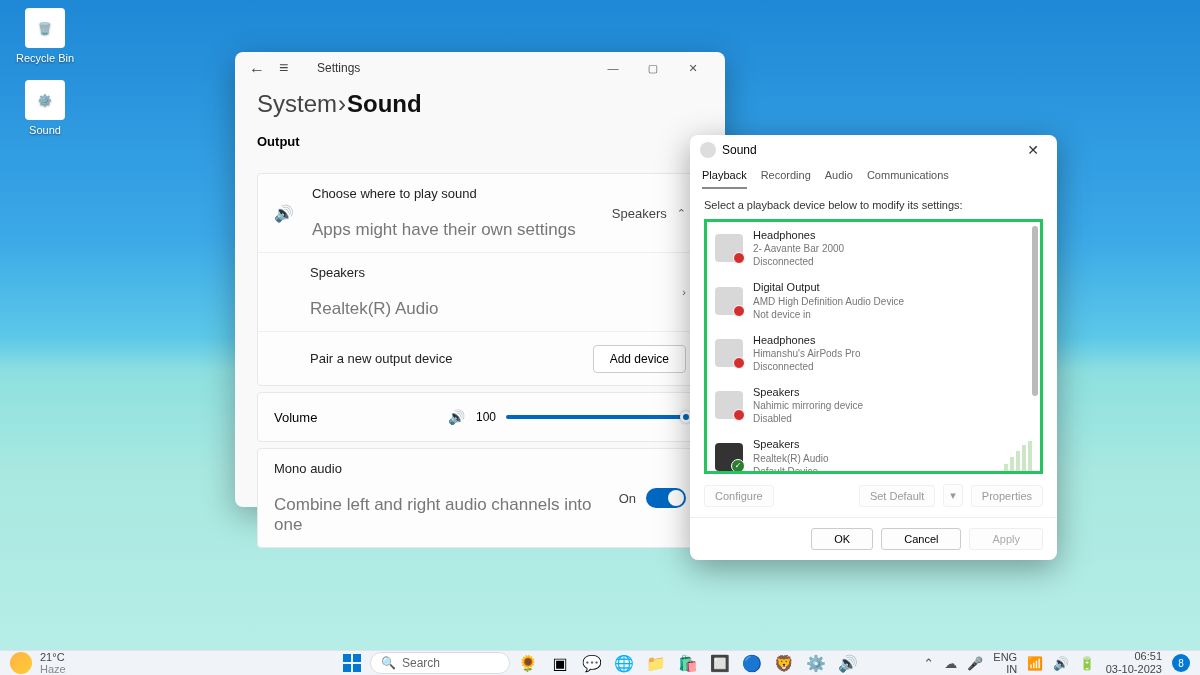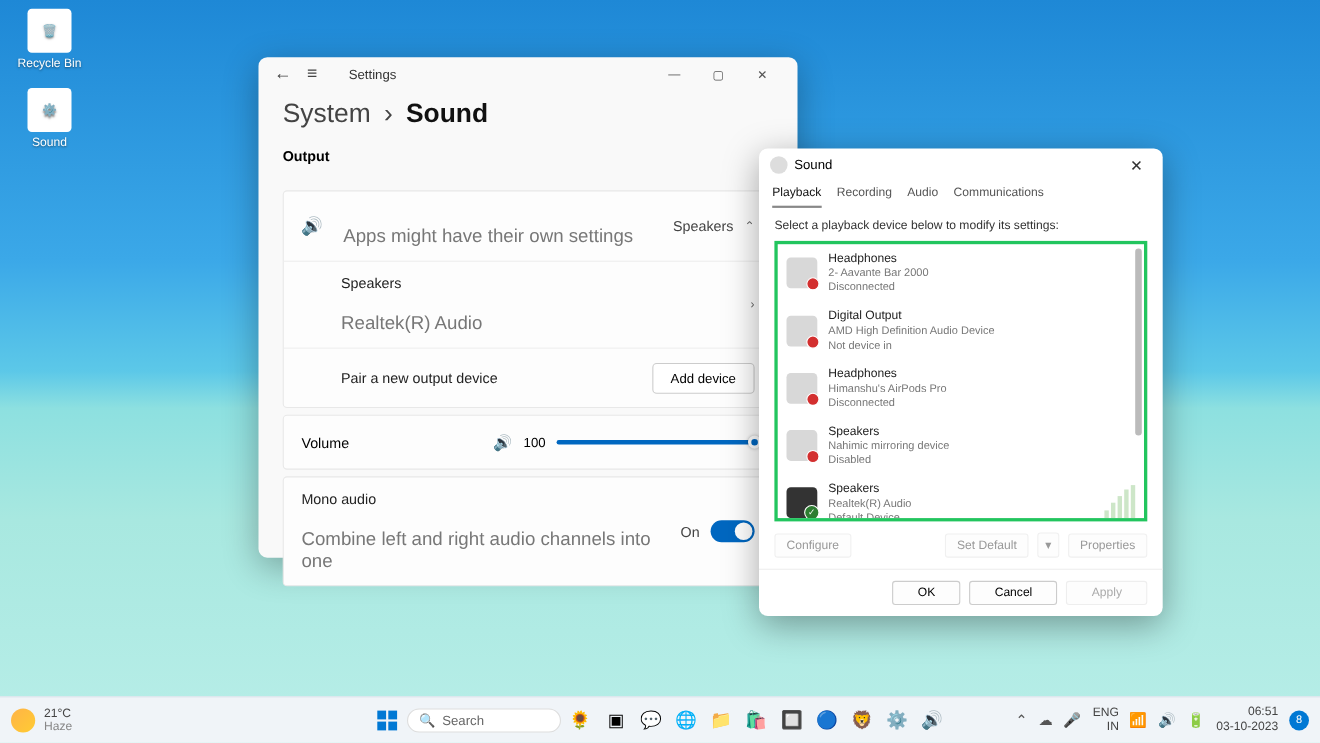--- a/index.html
+++ b/index.html
@@ -8,21 +8,21 @@
 .desktop-icon{position:absolute;width:70px;text-align:center;color:#fff;font-size:11px;text-shadow:0 1px 2px rgba(0,0,0,.5);cursor:default}
 .desktop-icon .icon-box{width:40px;height:40px;margin:0 auto 4px;background:#fff;border-radius:4px;display:flex;align-items:center;justify-content:center}
 .settings-window{position:absolute;left:235px;top:52px;width:490px;height:455px;background:#f9f9f9;border-radius:8px;box-shadow:0 8px 32px rgba(0,0,0,.3);display:flex;flex-direction:column}
 .win-titlebar{height:40px;display:flex;align-items:center;padding:0 12px}
 .win-titlebar .back{width:20px;text-align:center;font-size:16px;color:#444}
 .win-titlebar .menu{width:20px;margin-left:12px;font-size:16px;color:#444}
 .win-titlebar .app-title{margin-left:18px;font-size:12px;color:#333}
 .win-titlebar .spacer{flex:1}
 .win-btn{width:40px;height:32px;display:flex;align-items:center;justify-content:center;color:#555;font-size:11px}
 .settings-body{padding:0 22px 22px}
-.breadcrumb{display:flex;align-items:center;gap:12px;margin:6px 0 16px}
+.breadcrumb{display:flex;align-items:center;gap:1px;margin:6px 0 16px}
 .breadcrumb .bc-item{font-size:24px;color:#444}
 .breadcrumb .bc-current{font-weight:600;color:#111}
 .section-head{font-size:13px;font-weight:600;margin-bottom:24px}
 .card{background:#fdfdfd;border:1px solid #e8e8e8;border-radius:4px;margin-bottom:6px}
 .row{display:flex;align-items:center;padding:12px 16px;min-height:54px}
 .row+.row{border-top:1px solid #eee}
 .row .icon{width:24px;font-size:16px;color:#555;margin-right:14px}
 .row .text{flex:1}
 .row .title{font-size:13px;color:#222}
 .row .sub{font-size:17px;color:#777;margin-top:19px}
@@ -58,21 +58,21 @@
 .dev-status{color:#777;font-size:10px}
 .level-bars{margin-left:auto;width:28px;height:32px;display:flex;gap:2px;align-items:flex-end}
 .level-bars span{flex:1;background:#cde6c8}
 .scroll-thumb{position:absolute;right:2px;top:4px;width:6px;height:170px;background:#bbb;border-radius:3px}
 .btn-row{display:flex;padding:10px 14px;gap:8px;align-items:flex-end}
 .btn-row .sp{flex:1}
 .flat-btn{font-size:11px;color:#999;padding:4px 10px;background:#fdfdfd;border:1px solid #f0f0f0;border-radius:3px}
 .dialog-btns{display:flex;justify-content:flex-end;gap:8px;padding:10px 14px;border-top:1px solid #eee}
 .dlg-btn{font-size:11px;padding:4px 22px;border:1px solid #ccc;background:#fdfdfd;border-radius:3px}
 .dlg-btn.disabled{color:#aaa;border-color:#eee}
-.taskbar{position:absolute;bottom:0;left:0;right:0;height:42px;background:#f0f4f8;border-top:1px solid #dce4ec;display:flex;align-items:center;padding:4px 10px}
+.taskbar{position:absolute;bottom:0;left:0;right:0;height:25px;background:#f0f4f8;border-top:1px solid #dce4ec;display:flex;align-items:center;padding:4px 10px}
 .weather{display:flex;align-items:center;gap:8px;font-size:11px;color:#444}
 .weather .wicon{width:22px;height:22px;background:linear-gradient(135deg,#ffb347,#ffcc33);border-radius:50%}
 .tb-center{position:absolute;left:50%;transform:translateX(-50%);display:flex;align-items:center;gap:4px}
 .start{width:28px;height:28px;display:grid;grid-template-columns:1fr 1fr;gap:2px;padding:5px}
 .start span{background:#0078d4}
 .search-pill{display:flex;align-items:center;background:#fff;border:1px solid #ddd;border-radius:16px;padding:3px 14px 3px 10px;font-size:12px;color:#666;gap:6px;width:140px}
 .tb-icon{width:28px;height:28px;border-radius:4px;display:flex;align-items:center;justify-content:center;font-size:16px}
 .tb-right{margin-left:auto;display:flex;align-items:center;gap:10px;font-size:11px;color:#444}
 .tray-icon{font-size:13px;color:#555}
 .clock{text-align:right;line-height:1.2}
@@ -106,20 +106,21 @@
       <span class="bc-item">System</span>
       <span class="bc-item">›</span>
       <span class="bc-item bc-current">Sound</span>
     </div>
     <div class="section-head">Output</div>
 
     <div class="card">
       <div class="row">
         <div class="icon">🔊</div>
         <div class="text">
+          <div class="title">Choose where to play sound</div>
           <div class="sub">Apps might have their own settings</div>
         </div>
         <div class="value">Speakers</div>
         <div class="chev">⌃</div>
       </div>
       <div class="row" style="padding-left:52px">
         <div class="text">
           <div class="title">Speakers</div>
           <div class="sub">Realtek(R) Audio</div>
         </div>

